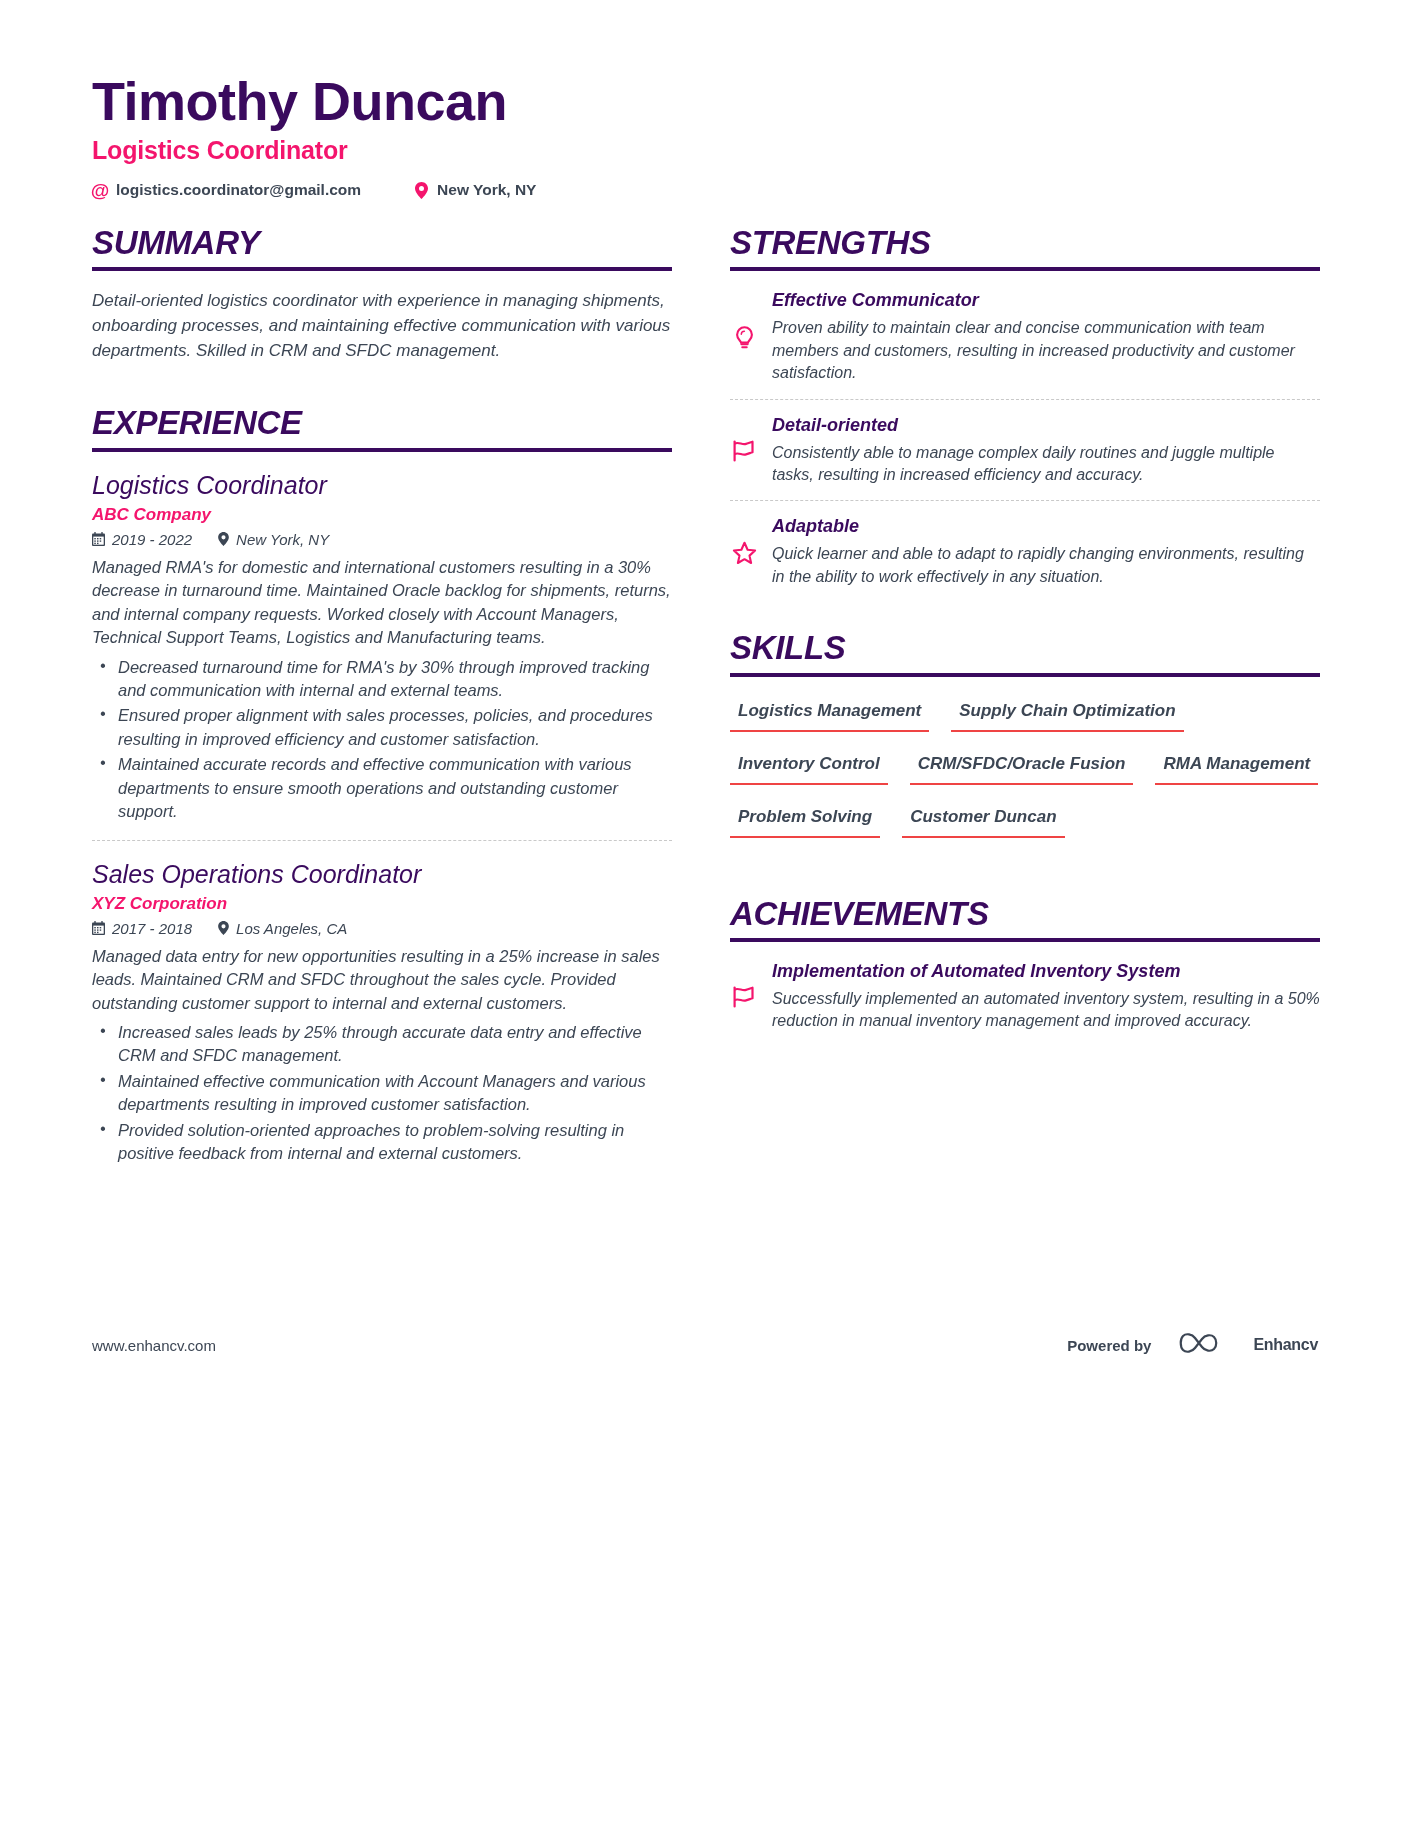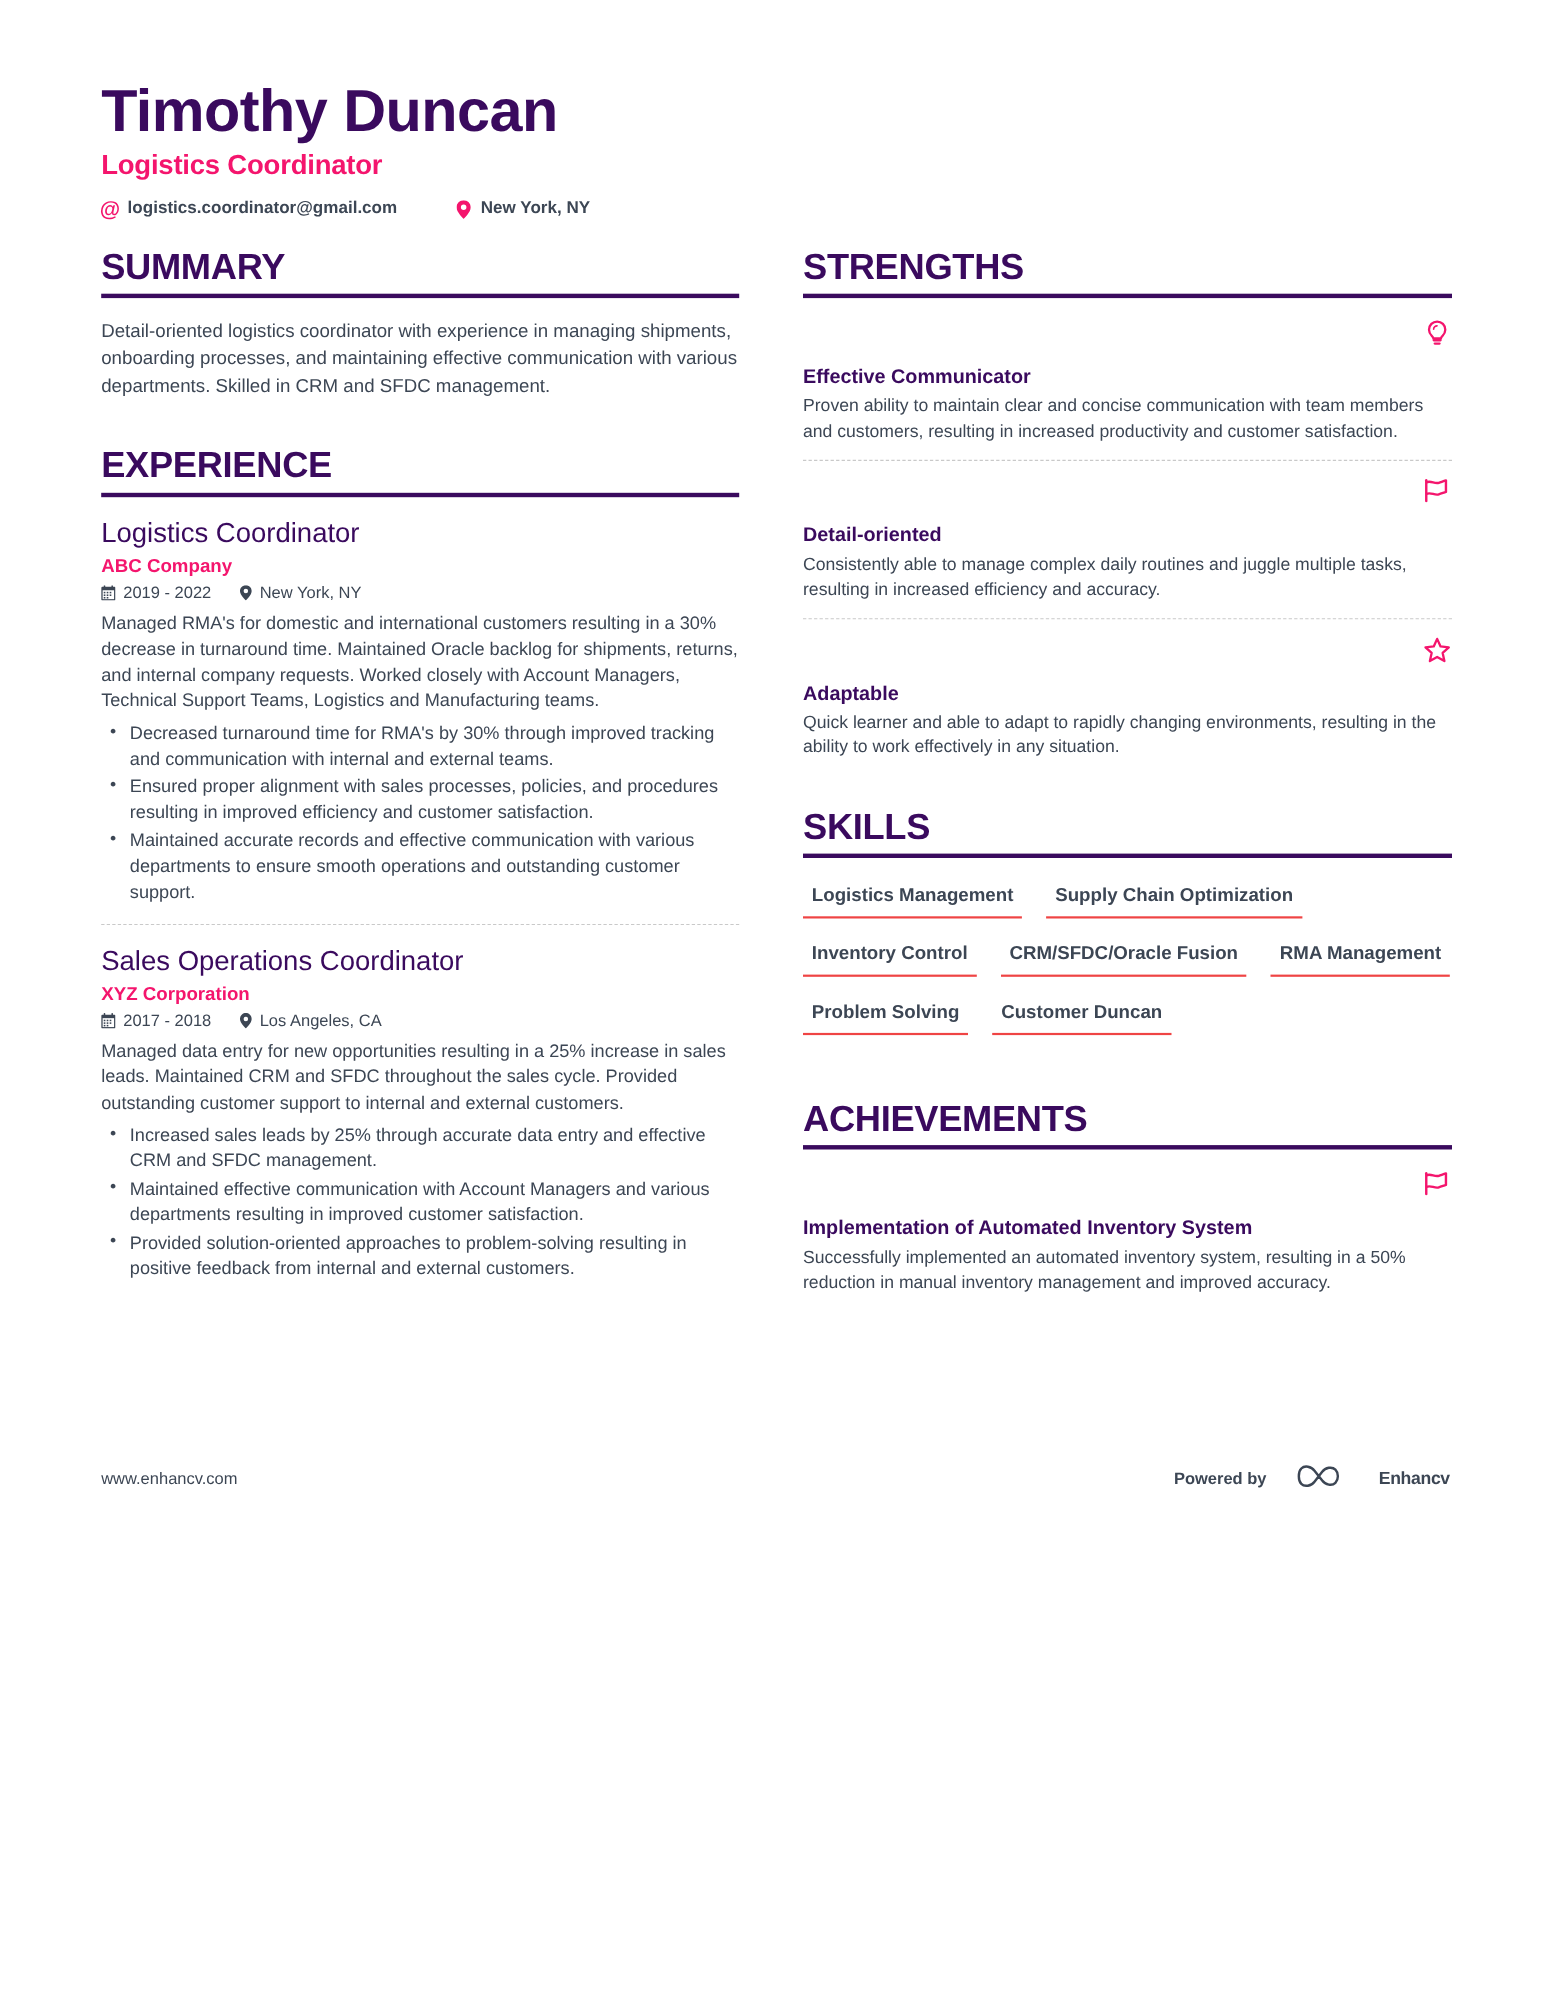--- a/index.html
+++ b/index.html
@@ -55,20 +55,21 @@
     width: 16px;
     height: 18px;
   }
   .at-glyph { font-size: 19px; font-weight: bold; line-height: 1; color:#F4156D; }
 
   
   .columns {
     display: flex;
     align-items: flex-start;
     gap: 58px;
+    font-style: italic;
   }
   .col-left  { width: 580px; flex: 0 0 580px; }
   .col-right { width: 590px; flex: 0 0 590px; }
 
   
   .section { margin-bottom: 6px; }
   .section-title {
     font-size: 33px;
     font-weight: bold;
     color: #3A0A5E;
@@ -136,21 +137,21 @@
     top: -1px;
     color: #3C4654;
     font-size: 16px;
   }
   .dashed-sep {
     border-top: 1.5px dashed #C9C9C9;
     margin: 16px 0 18px 0;
   }
 
   
-  .str-item { display: flex; gap: 14px; align-items: flex-end; flex-direction: column; }
+  .str-item { display: flex; gap: 14px; align-items: center; }
   .str-icon {
     width: 28px;
     flex: 0 0 28px;
     display: flex;
     justify-content: center;
     padding-top: 2px;
     color: #F4156D;
   }
   .str-body { flex: 1 1 auto; }
   .str-title {

